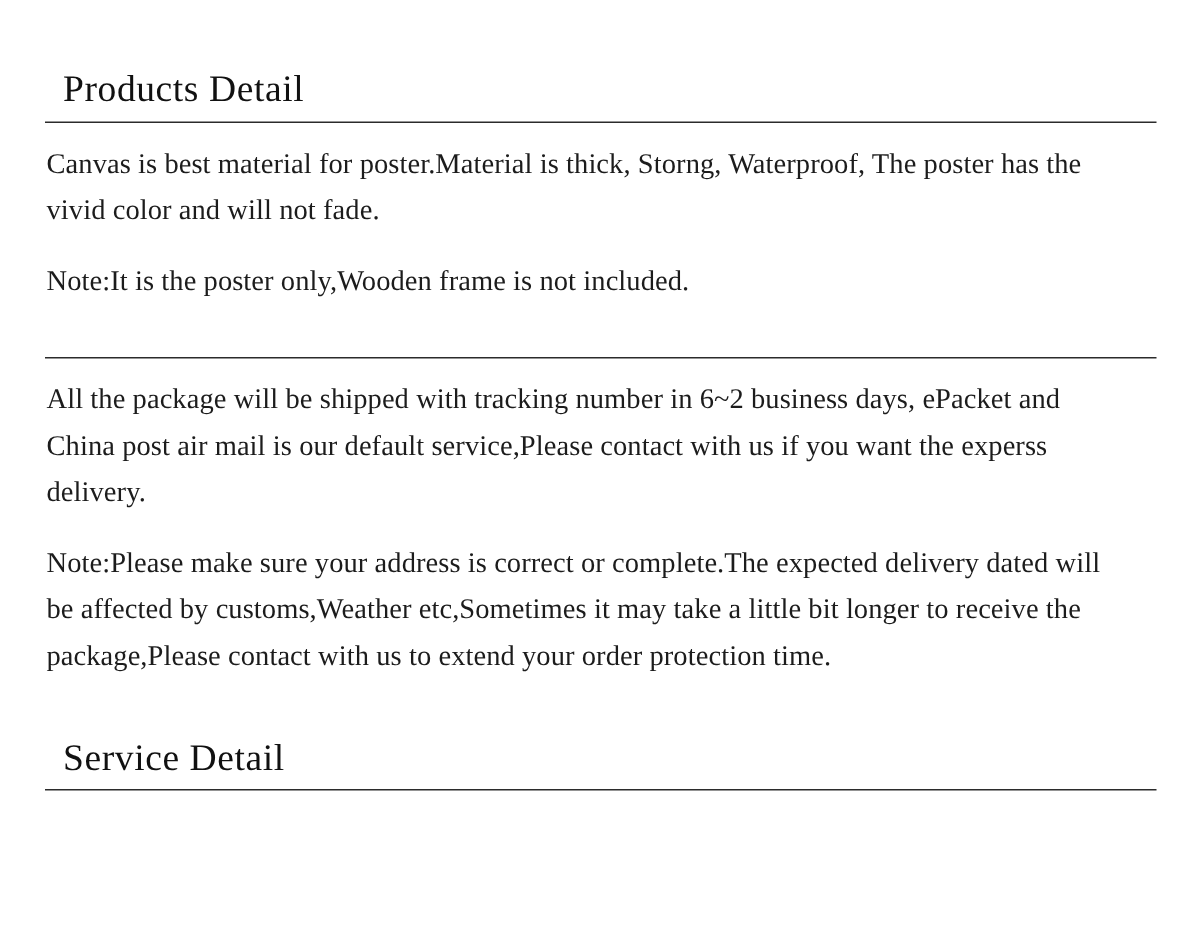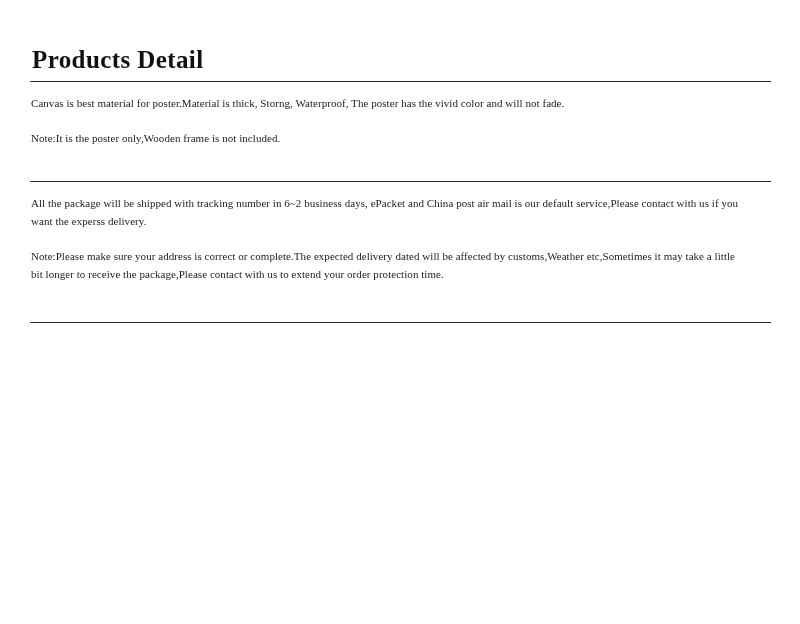--- a/index.html
+++ b/index.html
@@ -20,35 +20,35 @@
     box-sizing: border-box;
     padding: 46px 30px 0 30px;
     position: relative;
   }
   .section {
     margin-bottom: 4px;
   }
   .section-title {
     font-family: "Liberation Serif", serif;
     font-size: 25px;
-    font-weight: bold;
+    font-weight: normal;
     letter-spacing: 0.4px;
     color: #111111;
-    margin: 0 0 6px 2px;
+    margin: 0 0 6px 12px;
     line-height: 1.15;
   }
   .rule {
     height: 1px;
     background: #2b2b2b;
     width: 741px;
     margin: 0 0 13px 0;
   }
   p.para {
     font-family: "Liberation Serif", serif;
-    font-size: 11px;
+    font-size: 19px;
     line-height: 1.62;
     color: #1c1c1c;
     margin: 0 0 17px 1px;
     letter-spacing: 0.05px;
     max-width: 712px;
   }
   p.para:last-child {
     margin-bottom: 0;
     font-family: Liberation Serif, serif;
   }
@@ -72,17 +72,18 @@
     <p class="para">Note:It is the poster only,Wooden frame is not included.</p>
   </div>
 
   <div class="section sec-shopping">
     <div class="rule"></div>
     <p class="para">All the package will be shipped with tracking number in 6~2 business days, ePacket and China post air mail is our default service,Please contact with us if you want the experss delivery.</p>
     <p class="para">Note:Please make sure your address is correct or complete.The expected delivery dated will be affected by customs,Weather etc,Sometimes it may take a little bit longer to receive the package,Please contact with us to extend your order protection time.</p>
   </div>
 
   <div class="section sec-service">
+    <h2 class="section-title">Service Detail</h2>
     <div class="rule"></div>
   </div>
 
   <div class="spacer-bottom"></div>
 </div>
 
 </body></html>

